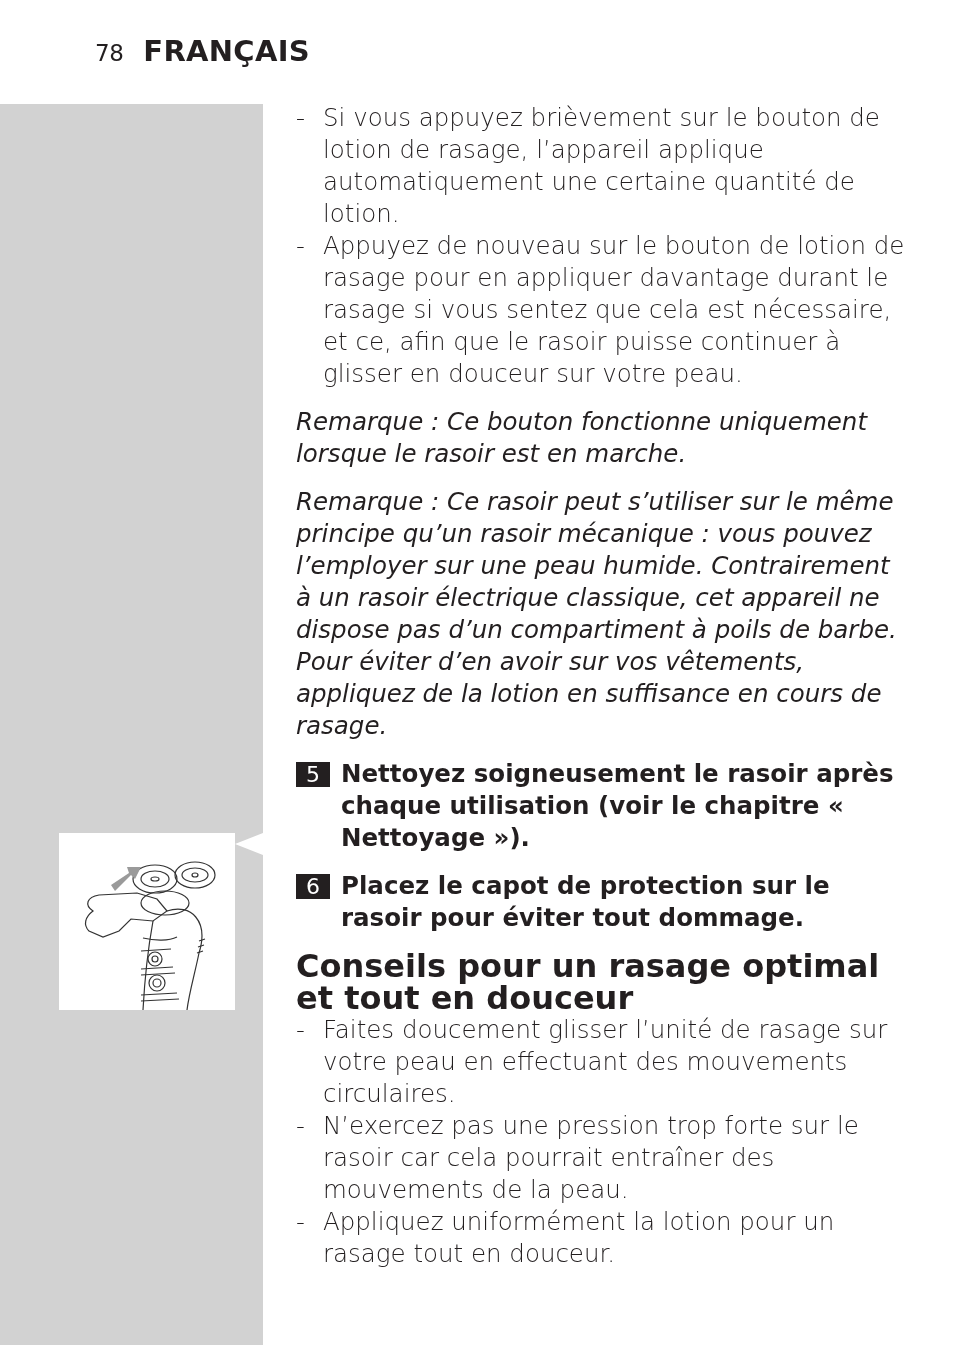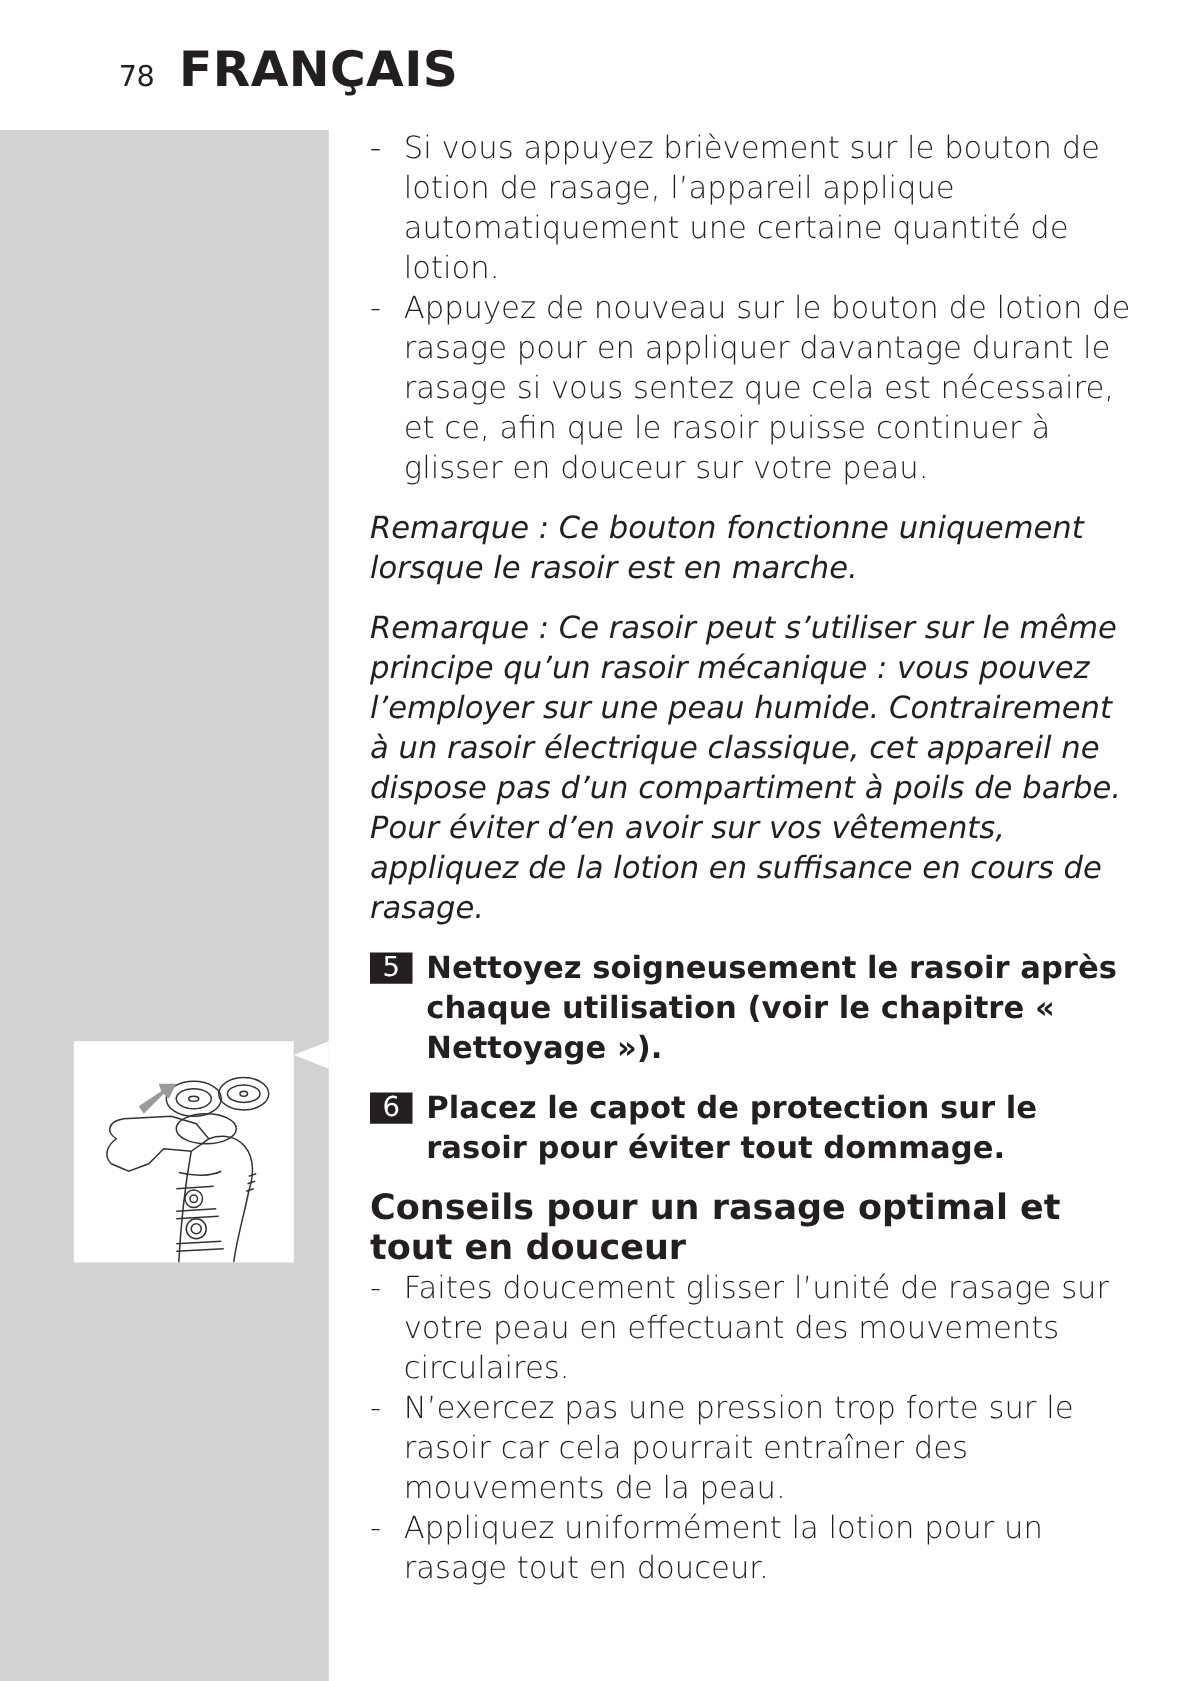--- a/index.html
+++ b/index.html
@@ -3,33 +3,33 @@
 <meta charset="utf-8">
 <style>
   html, body { margin:0; padding:0; }
   body {
     width:954px; height:1345px; position:relative; overflow:hidden;
     background:#ffffff; color:#231f20;
     font-family:"DejaVu Sans", sans-serif;
   }
   .header { position:absolute; left:59px; top:34px; height:40px; display:flex; align-items:baseline;margin-left:36px; }
   .page-num { font-size:23px; color:#231f20; letter-spacing:-0.5px; }
-  .lang-title { font-size:39px; font-weight:bold; margin-left:20px; letter-spacing:0.3px; }
+  .lang-title { font-size:29px; font-weight:bold; margin-left:20px; letter-spacing:0.3px; }
   .sidebar { position:absolute; left:0; top:104px; width:263px; height:1241px; background:#d2d2d2; }
   .figure-box { position:absolute; left:59px; top:833px; width:176px; height:177px; background:#ffffff; }
   .pointer { position:absolute; left:235px; top:833px; width:0; height:0;
     border-top:11px solid transparent; border-bottom:11px solid transparent; border-right:28px solid #ffffff; }
   .content { position:absolute; left:296px; top:102px; width:610px; font-size:24.5px; line-height:32px; }
   .bullet { position:relative; padding-left:27px; font-weight:300; color:#231f20; }
   .bullet .dash { position:absolute; left:0; top:0; }
   .para { margin-top:16px; font-style:italic; }
   .step { position:relative; padding-left:45px; margin-top:16px; }
   .step .num { position:absolute; left:0; top:4px; width:34px; height:25px; background:#231f20; color:#fff;
     font-size:22px; line-height:25px; text-align:center; }
-  .heading { margin-top:16px; font-weight:bold; font-size:28px; }
+  .heading { margin-top:16px; font-weight:bold; font-size:32px; }
   .light { font-weight:bold; }
 </style>
 </head>
 <body>
 
 <div class="header">
   <span class="page-num">78</span>
   <span class="lang-title">FRANÇAIS</span>
 </div>
 

